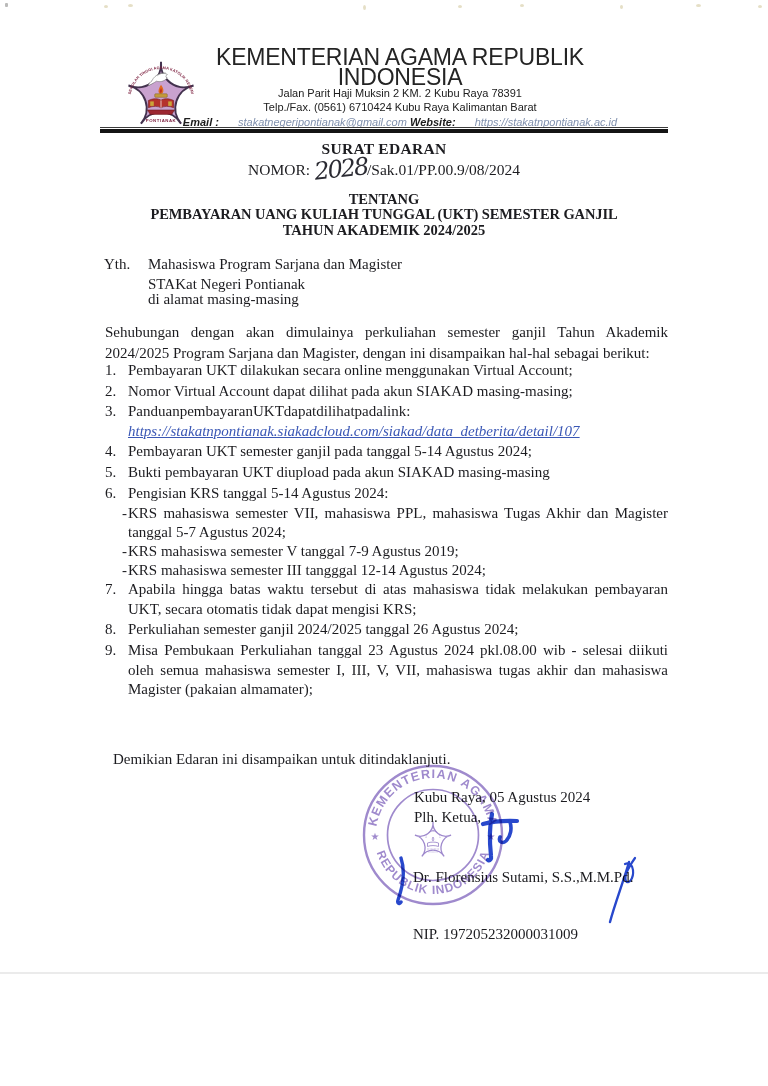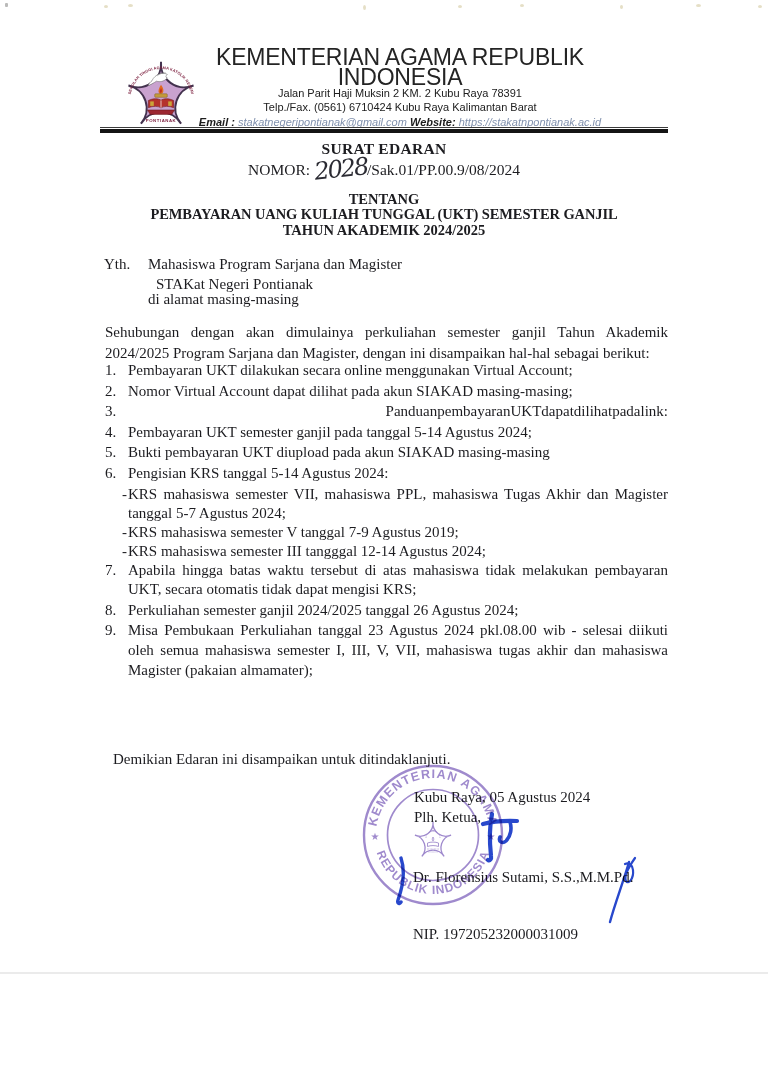--- a/index.html
+++ b/index.html
@@ -8,21 +8,21 @@
   .abs{position:absolute;}
 
   
   .lh-text{position:absolute;left:168px;top:47px;width:464px;text-align:center;
            font-family:"Liberation Sans","DejaVu Sans",sans-serif;color:#242424;}
   .lh-ministry{font-size:23px;line-height:20px;letter-spacing:-0.2px;}
   .lh-inst{font-size:15px;line-height:19px;letter-spacing:-0.3px;}
   .lh-addr{font-size:11px;line-height:13.5px;color:#202020;}
   .lh-contact{font-size:11px;line-height:14px;margin-top:1px;font-style:italic;}
   .lh-contact .lbl{font-weight:bold;color:#1d1d1d;}
-  .lh-contact a{color:#8191ae;text-decoration:underline;}
+  .lh-contact a{color:#8191ae;text-decoration:underline;margin-left:16px;}
   .rule{position:absolute;left:100px;top:127px;width:568px;border-top:1.5px solid #3c3c3c;}
   .rule-bar{margin-top:1px;height:3.5px;background:#141414;}
 
   
   .tline{position:absolute;left:100px;width:568px;text-align:center;font-weight:bold;}
   .t-doctype{top:140px;font-size:15.5px;letter-spacing:0.3px;}
   .t-nomor{top:153px;font-weight:normal;font-size:15.5px;}
   .hand{display:inline-block;font-family:"DejaVu Serif",serif;font-style:italic;font-size:24px;
         letter-spacing:-2px;transform:rotate(-6deg) translateY(2px);color:#2b2b33;font-weight:500;}
   .t-tentang{top:191px;font-size:14.5px;}
@@ -32,21 +32,21 @@
   
   .rc{position:absolute;font-size:15px;}
 
   
   .opening{position:absolute;left:105px;top:322px;width:563px;margin:0;font-size:15px;
            line-height:20.5px;text-align:justify;}
   .items{position:absolute;left:105px;top:361px;width:563px;font-size:15px;}
   .item{display:flex;margin-bottom:1px;}
   .item .num{flex:0 0 23px;line-height:19.6px;}
   .item .txt{flex:1;text-align:justify;line-height:19.6px;}
-  .spread{display:flex;justify-content:flex-end;line-height:19.6px;font-family:Liberation Serif, serif;}
+  .spread{display:flex;justify-content:flex-start;line-height:19.6px;font-family:Liberation Serif, serif;}
   .doclink{display:inline-block;color:#3a57b5;font-style:italic;text-decoration:underline;line-height:19.6px;}
   .subitem{display:flex;line-height:19px;}
   .subitem .dash{flex:0 0 23px;padding-left:17px;box-sizing:border-box;}
   .subitem .stxt{flex:1;text-align:justify;}
   .closing{position:absolute;left:105px;top:743px;margin:8px;font-size:15px;}
 
   
   .sig{position:absolute;font-size:15px;z-index:2;}
   .stamp{position:absolute;left:359px;top:761px;z-index:5;opacity:.82;mix-blend-mode:multiply;}
   .ink{position:absolute;left:388px;top:798px;z-index:6;mix-blend-mode:multiply;}
@@ -125,21 +125,21 @@
   <div class="tline t-nomor">
     <span>NOMOR:</span>
     <span class="hand">2028</span><span>/Sak.01/PP.00.9/08/2024</span>
   </div>
   <div class="tline t-subj1">PEMBAYARAN UANG KULIAH TUNGGAL (UKT) SEMESTER GANJIL</div>
   <div class="tline t-tentang">TENTANG</div>
   <div class="tline t-subj2">TAHUN AKADEMIK 2024/2025</div>
 
   <div class="rc" style="left:104px;top:256px;">Yth.</div>
   <div class="rc abs" style="left:148px;top:256px;">Mahasiswa Program Sarjana dan Magister</div>
-  <div class="rc abs" style="left:156px;top:276px;">STAKat Negeri Pontianak</div>
+  <div class="rc abs" style="left:148px;top:276px;">STAKat Negeri Pontianak</div>
   <div class="rc abs" style="left:148px;top:291px;">di alamat masing-masing</div>
 
   <p class="opening">Sehubungan dengan akan dimulainya perkuliahan semester ganjil Tahun Akademik 2024/2025 Program Sarjana dan Magister, dengan ini disampaikan hal-hal sebagai berikut:</p>
 
   <div class="items">
     <div class="item">
       <span class="num">1.</span>
       <span class="txt">Pembayaran UKT dilakukan secara online menggunakan Virtual Account;</span>
     </div>
     <div class="item">
@@ -151,20 +151,21 @@
       <span class="txt">
         <span class="spread">
           <span>Panduan</span>
           <span>pembayaran</span>
           <span>UKT</span>
           <span>dapat</span>
           <span>dilihat</span>
           <span>pada</span>
           <span>link:</span>
         </span>
+        <a href="#" class="doclink">https://stakatnpontianak.siakadcloud.com/siakad/data_detberita/detail/107</a>
       </span>
     </div>
     <div class="item">
       <span class="num">4.</span>
       <span class="txt">Pembayaran UKT semester ganjil  pada tanggal 5-14 Agustus 2024;</span>
     </div>
     <div class="item">
       <span class="num">5.</span>
       <span class="txt">Bukti pembayaran UKT diupload pada akun SIAKAD masing-masing</span>
     </div>

